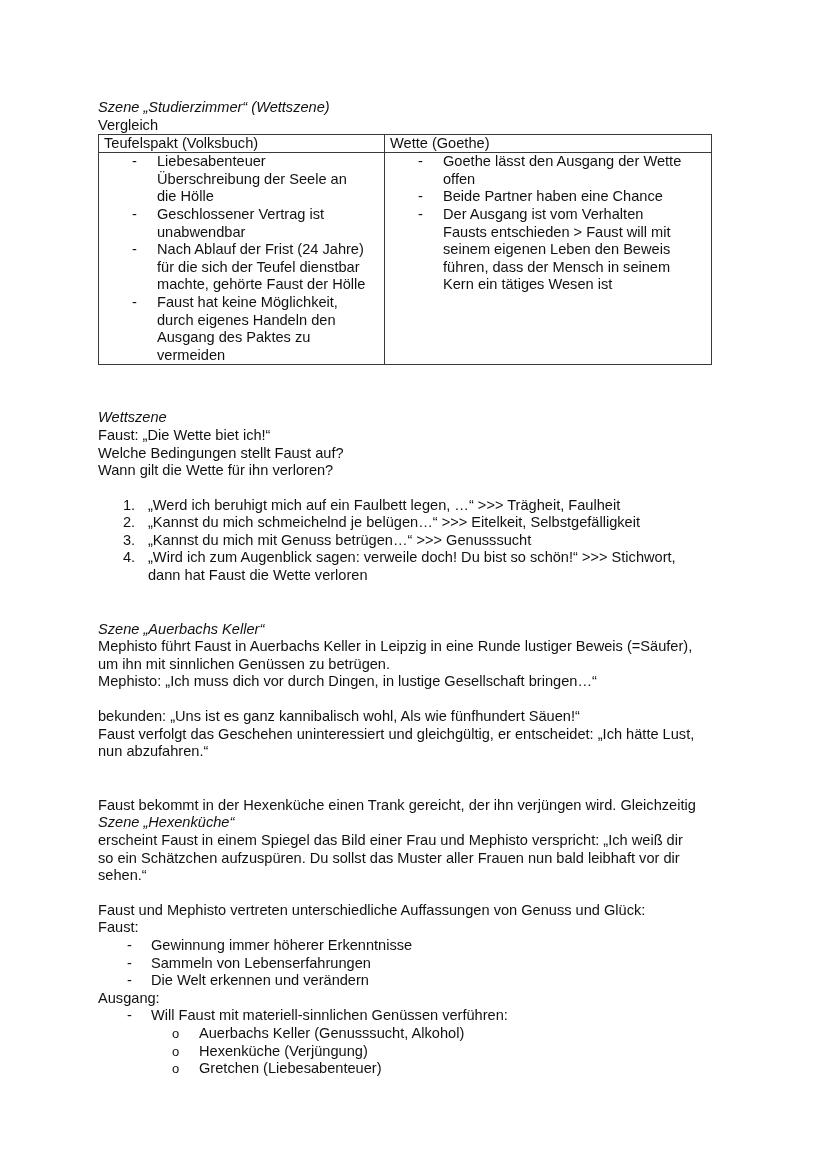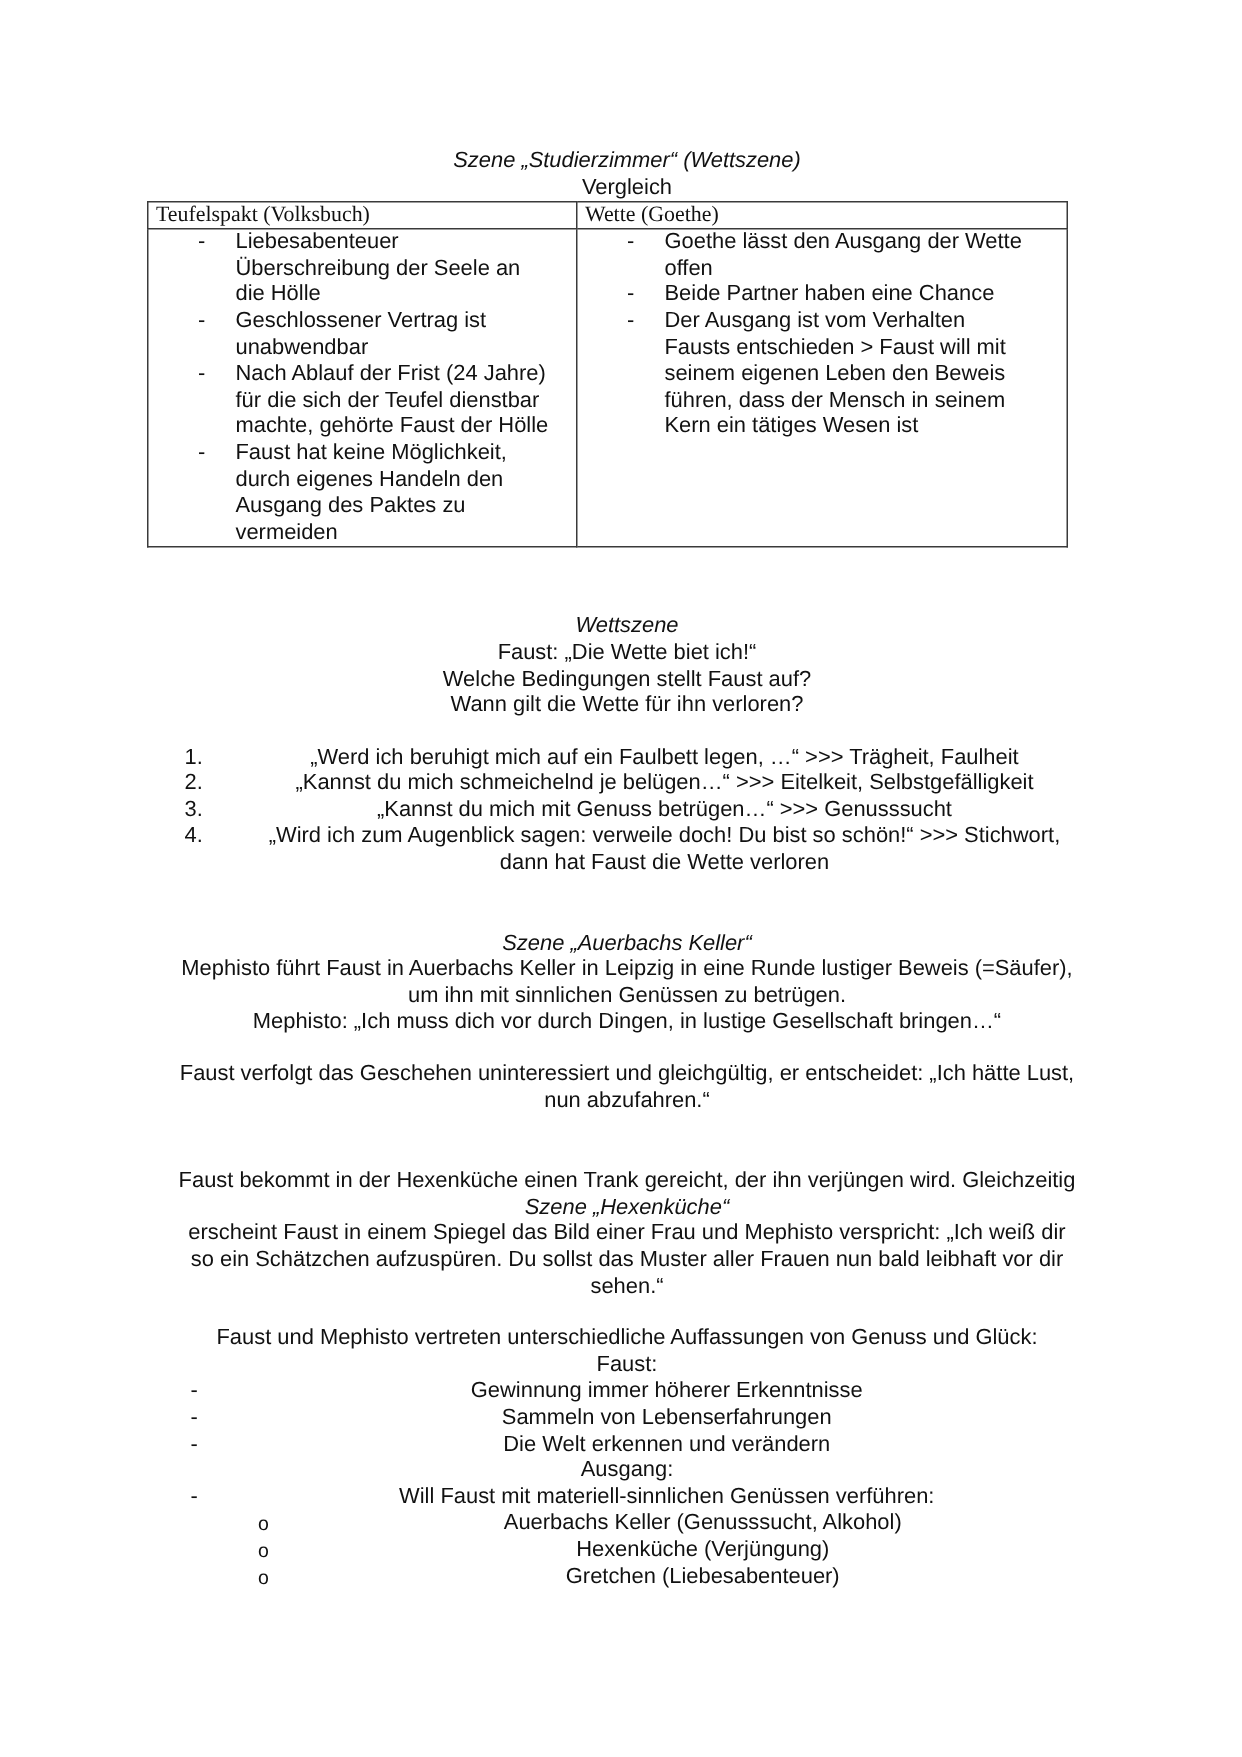--- a/index.html
+++ b/index.html
@@ -17,36 +17,36 @@
       color: #111111;
       overflow: hidden;
     }
     .page {
       position: absolute;
       left: 98px;
       top: 99px;
       width: 640px;
     }
     .italic { font-style: italic; }
-    .line { white-space: nowrap; text-align: center; }
+    .line { white-space: nowrap; }
 
     table.compare {
       border-collapse: collapse;
       width: 613px;
       margin-top: 0px;
       table-layout: fixed;
     }
     table.compare th, table.compare td {
       border: 1.3px solid #3a3a3a;
       vertical-align: top;
       text-align: left;
       font-weight: normal;
       padding: 0 0 0 5px;
     }
-    table.compare th { height: 17px; line-height: 17px; font-family: Liberation Serif, serif; }
+    table.compare th { height: 17px; line-height: 17px; }
     table.compare col.c1 { width: 286px; }
     table.compare col.c2 { width: 327px; }
     table.compare td { height: 210px; padding-bottom: 0; }
 
     ul.dash {
       list-style: none;
       margin: 0;
       padding: 0;
     }
     ul.dash li {
@@ -208,20 +208,21 @@
   <div class="sp-after-list"></div>
 
   <section>
     <div class="line italic">Szene „Auerbachs Keller“</div>
     <div class="line">Mephisto führt Faust in Auerbachs Keller in Leipzig in eine Runde lustiger Beweis (=Säufer),</div>
     <div class="line">um ihn mit sinnlichen Genüssen zu betrügen.</div>
     <div class="line">Mephisto: „Ich muss dich vor durch Dingen, in lustige Gesellschaft bringen…“</div>
 
     <div class="sp-between-paras"></div>
 
+    <div class="line">bekunden: „Uns ist es ganz kannibalisch wohl, Als wie fünfhundert Säuen!“</div>
     <div class="line">Faust verfolgt das Geschehen uninteressiert und gleichgültig, er entscheidet: „Ich hätte Lust,</div>
     <div class="line">nun abzufahren.“</div>
   </section>
 
   <div class="sp-section"></div>
 
   <section>
     <div class="line">Faust bekommt in der Hexenküche einen Trank gereicht, der ihn verjüngen wird. Gleichzeitig</div>
     <div class="line italic">Szene „Hexenküche“</div>
     <div class="line">erscheint Faust in einem Spiegel das Bild einer Frau und Mephisto verspricht: „Ich weiß dir</div>

